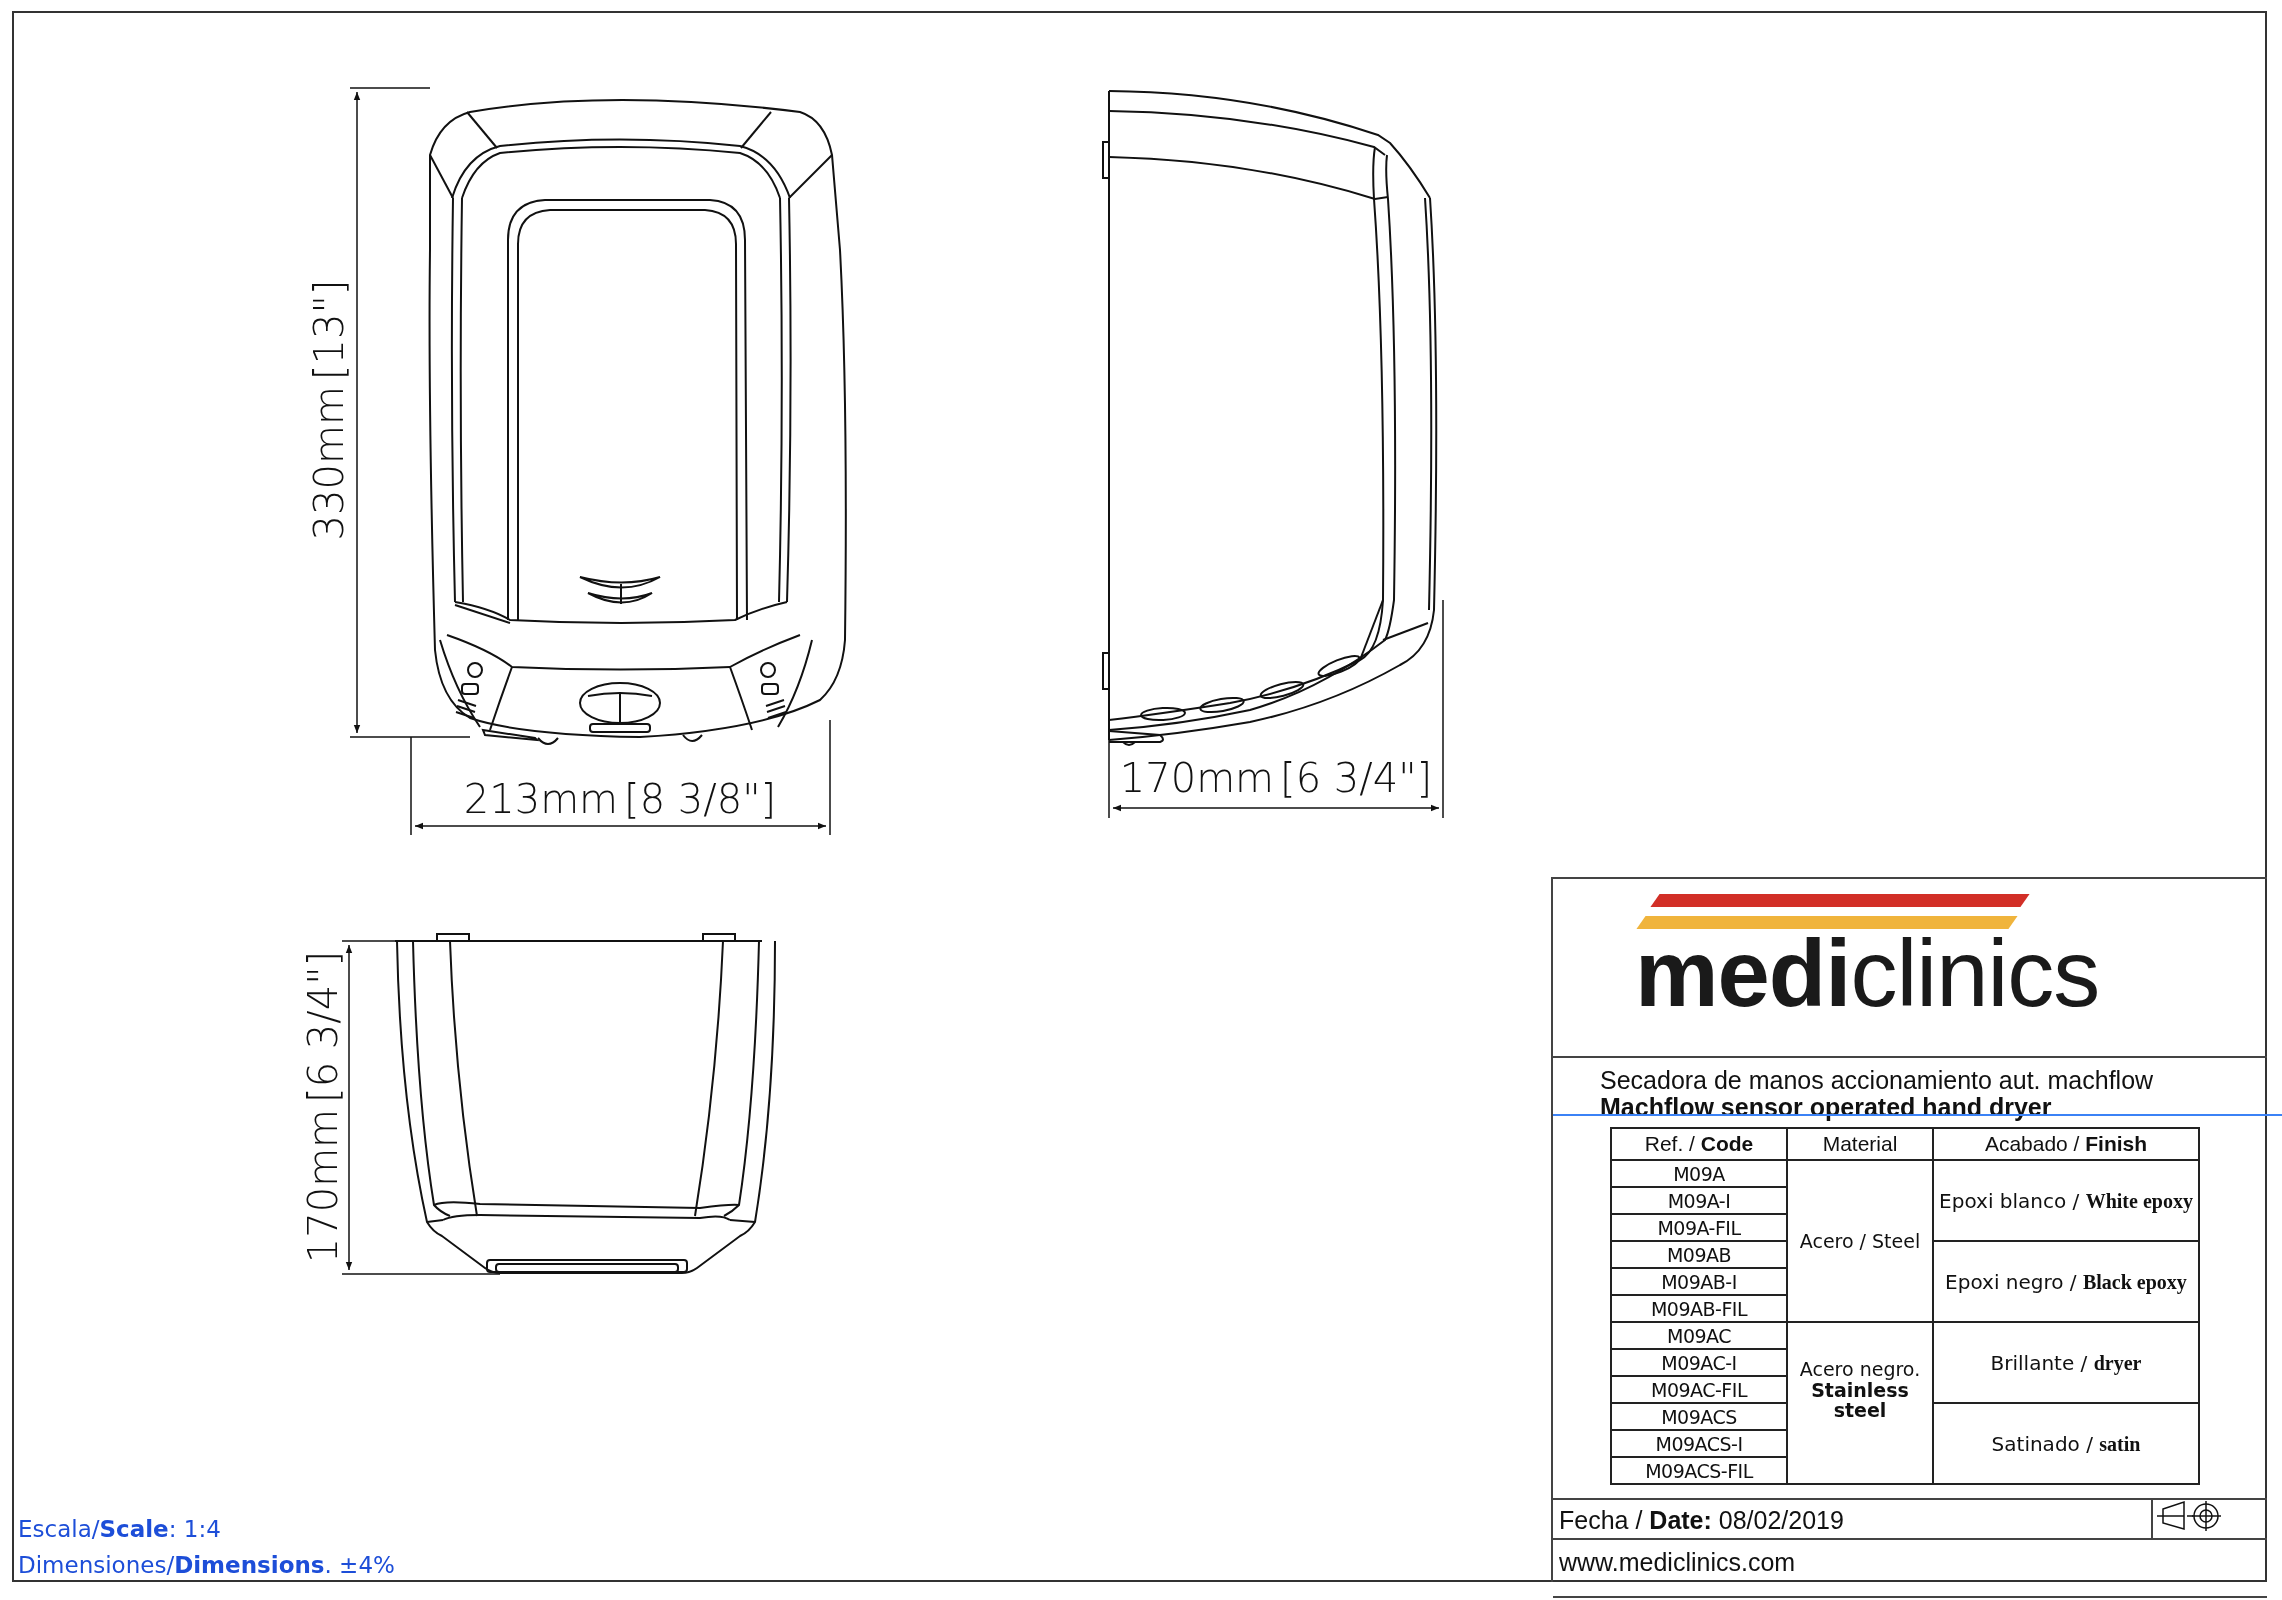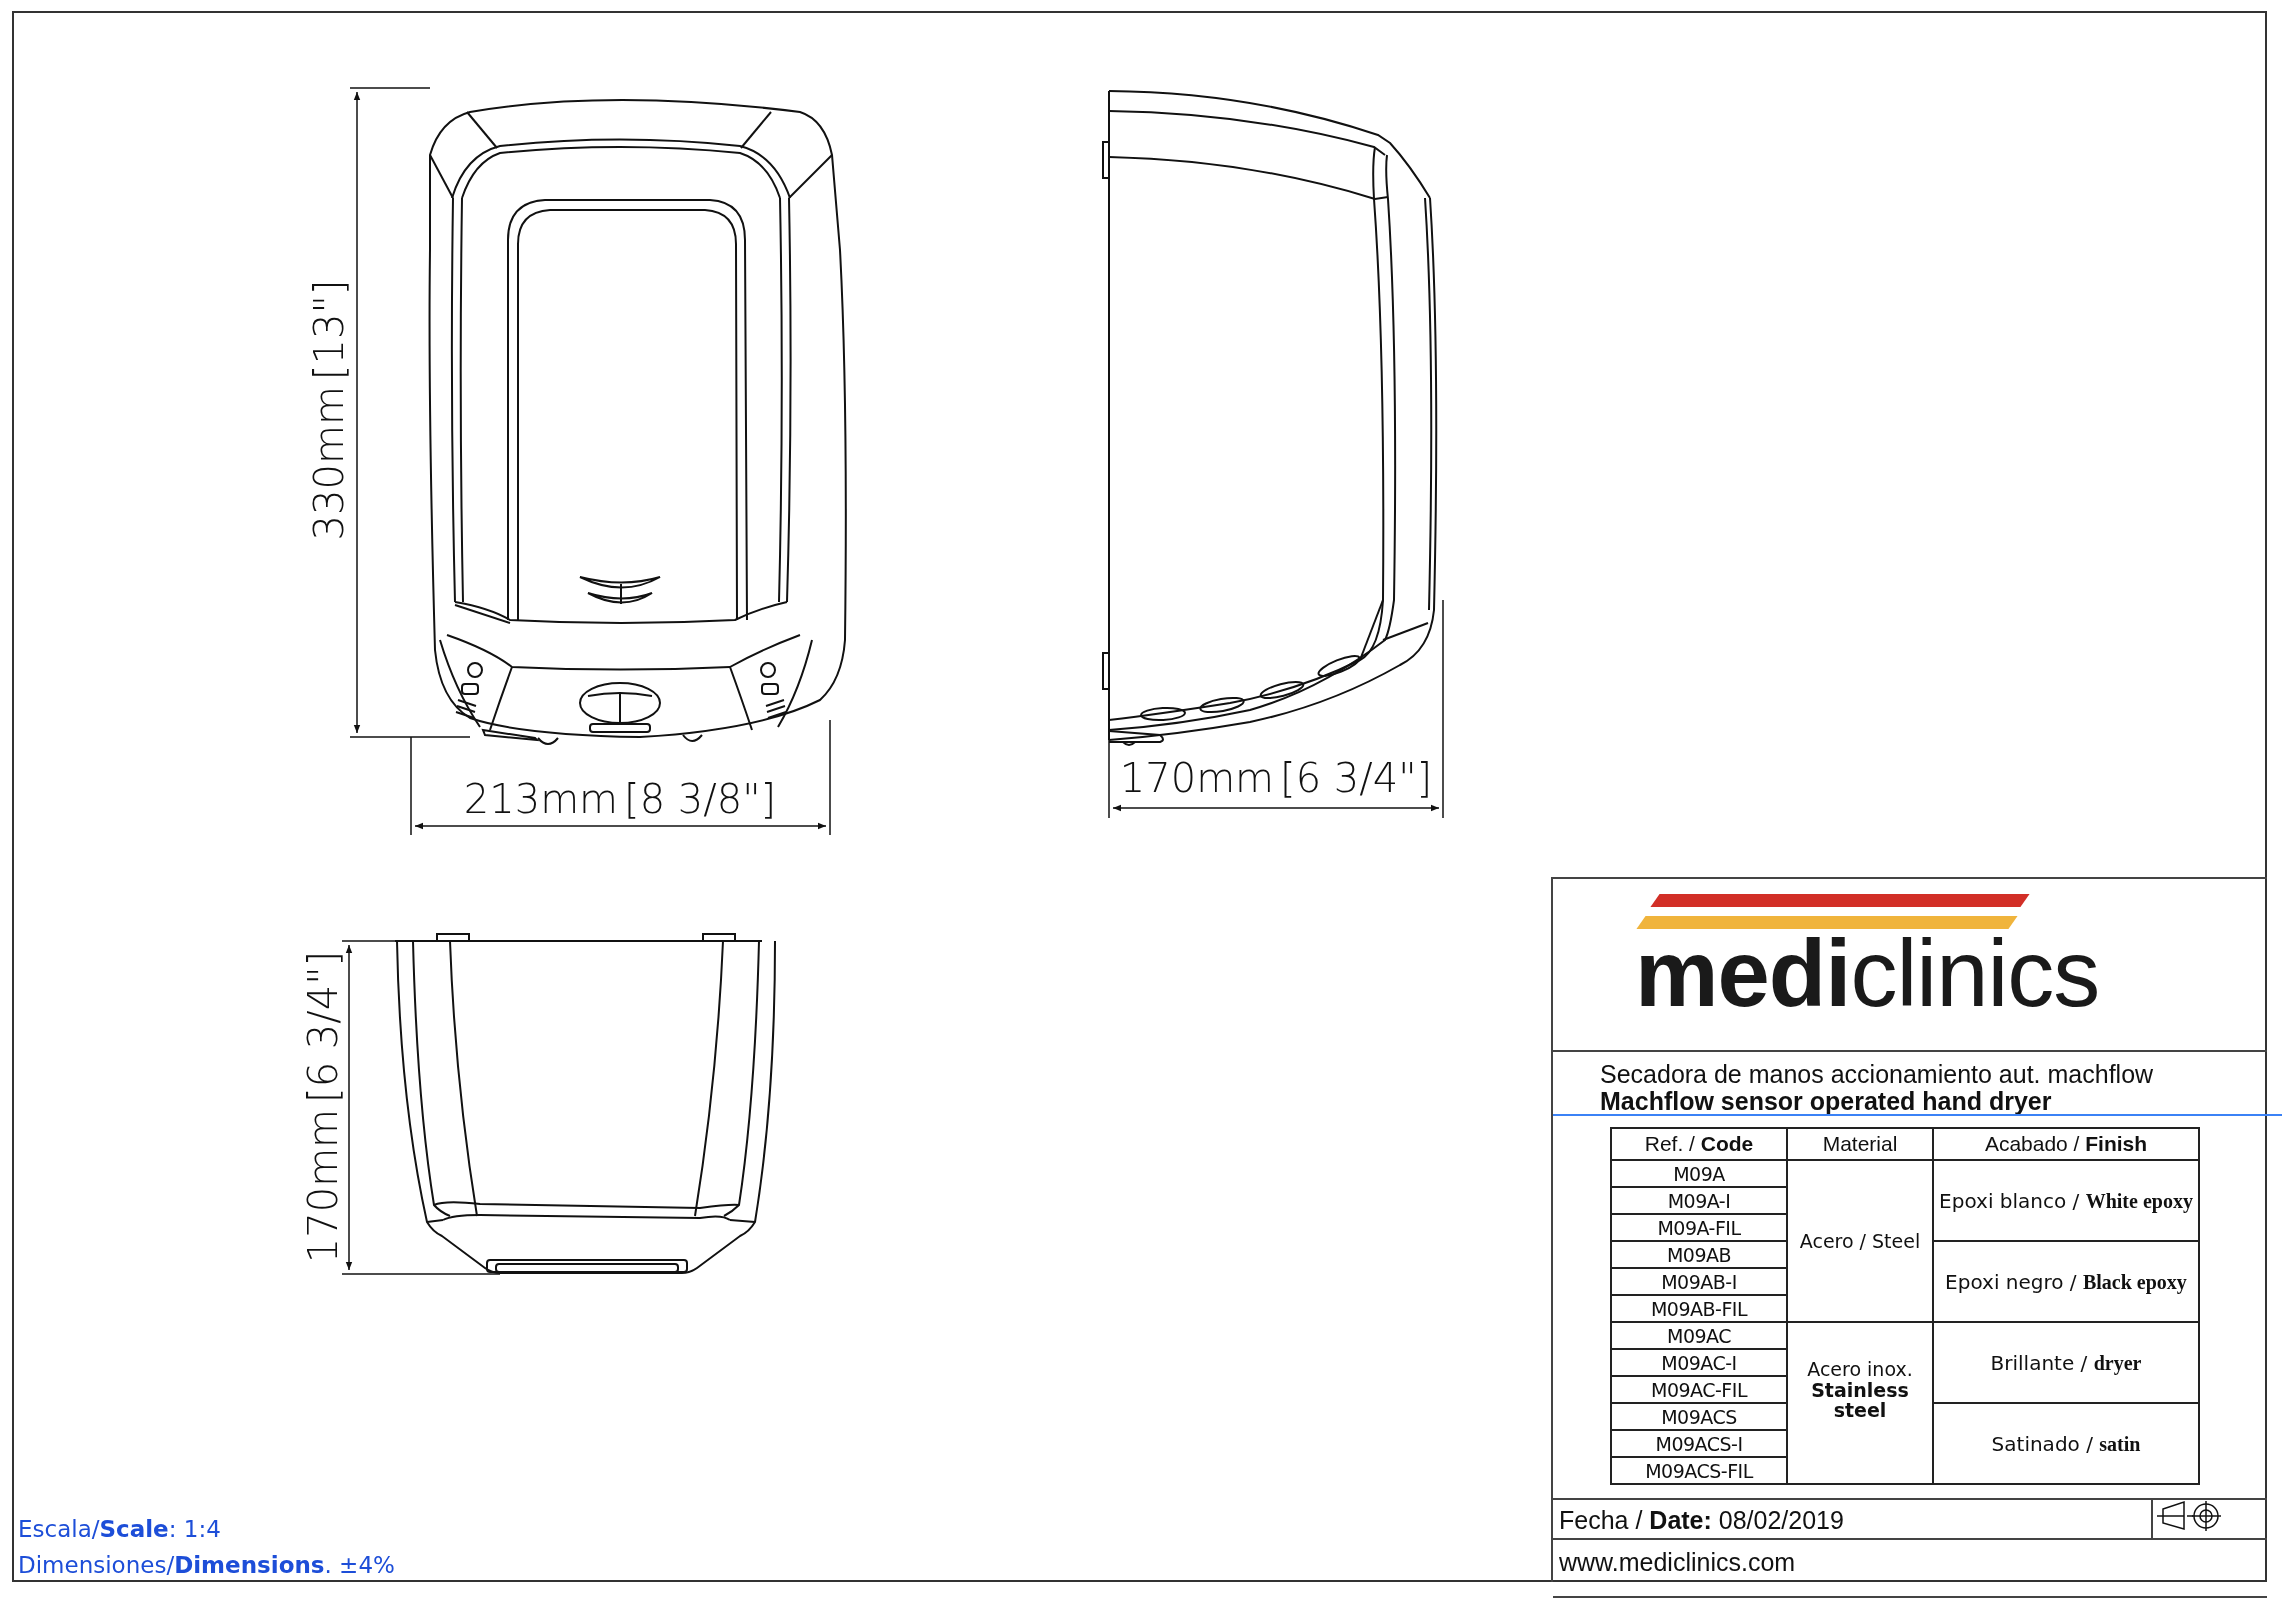--- a/index.html
+++ b/index.html
@@ -20,21 +20,21 @@
                    border-left: 2px solid #444; border-top: 2px solid #444; box-sizing: border-box; padding-left: 20px; }
     .tb-logo { position: absolute; left: 0; top: 0; width: 714px; height: 163px; }
     .stripe { position: absolute; height: 13px; transform: skewX(-35deg); }
     .stripe-red { left: 102px; top: 15px; width: 370px; }
     .stripe-yellow { left: 88px; top: 37px; width: 372px; }
     .logo-word { position: absolute; left: 82px; top: 48px; font-family: "Liberation Sans", sans-serif;
                  font-size: 94px; letter-spacing: -1px; color: #1a1a1a; line-height: 1; }
     .logo-word .bold { font-weight: bold; }
     .logo-word .light { font-weight: normal; }
 
-    .tb-desc { position: absolute; left: 0; top: 171px; width: 714px; height: 68px;
+    .tb-desc { position: absolute; left: 0; top: 177px; width: 714px; height: 68px;
                border-top: 2px solid #444; box-sizing: border-box; }
     .desc-es { position: absolute; left: 47px; top: 8px; font-size: 25px; white-space: nowrap; }
     .desc-en { position: absolute; left: 47px; top: 35px; font-size: 25px; font-weight: bold; white-space: nowrap; }
 
     .tb-table-area { position: absolute; left: 0; top: 235px; width: 804px; height: 388px;
                      border-top: 2px solid #3b82f6; box-sizing: border-box; }
     table.codes { position: absolute; left: 57px; top: 11px; border-collapse: collapse;
                   font-family: "DejaVu Sans", sans-serif; font-size: 19px; }
     table.codes td, table.codes th { border: 2px solid #222; padding: 0; text-align: center;
                   font-weight: normal; white-space: nowrap; }
@@ -248,21 +248,21 @@
         <td class="fin" rowspan="3"><span>Epoxi negro / </span><b>Black epoxy</b></td>
       </tr>
       <tr>
             <td class="code">M09AB-I</td>
           </tr>
       <tr>
             <td class="code">M09AB-FIL</td>
           </tr>
       <tr>
         <td class="code">M09AC</td>
-        <td class="mat" rowspan="6"><span>Acero inox.</span><b style="width:110px;margin:0 auto;white-space:normal;">Stainless steel</b><span style="display:block;height:28px"></span></td>
+        <td class="mat" rowspan="6"><span>Acero negro.</span><b style="width:110px;margin:0 auto;white-space:normal;">Stainless steel</b><span style="display:block;height:28px"></span></td>
         <td class="fin" rowspan="3"><span>Brillante / </span><b>dryer</b></td>
       </tr>
       <tr>
             <td class="code">M09AC-I</td>
           </tr>
       <tr>
             <td class="code">M09AC-FIL</td>
           </tr>
       <tr>
         <td class="code">M09ACS</td>

